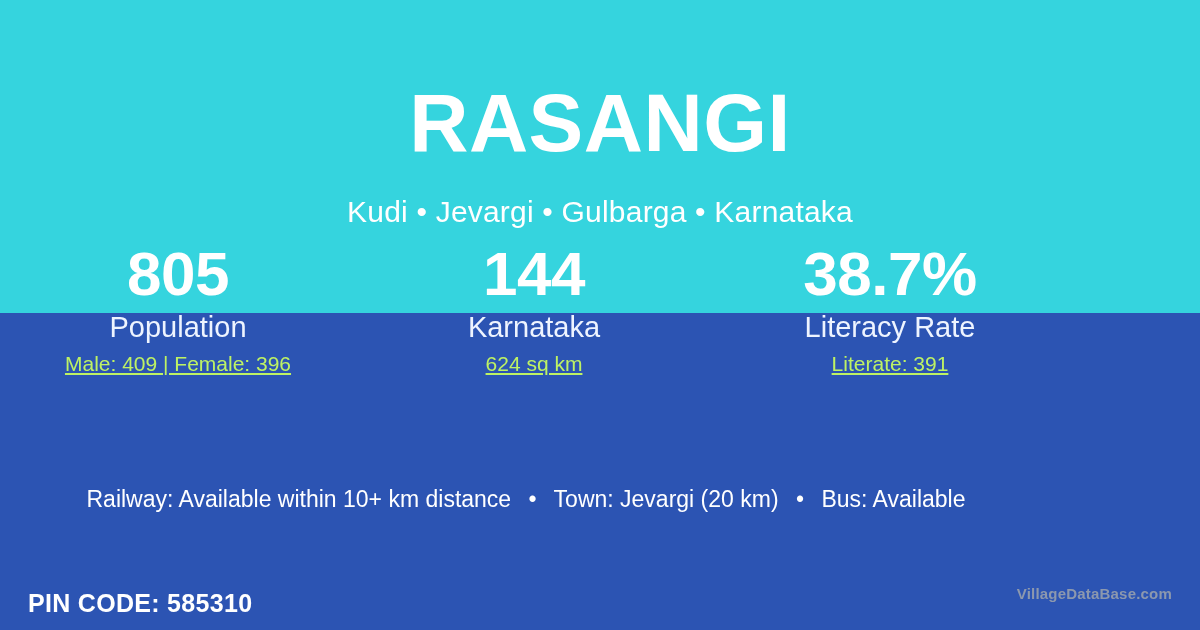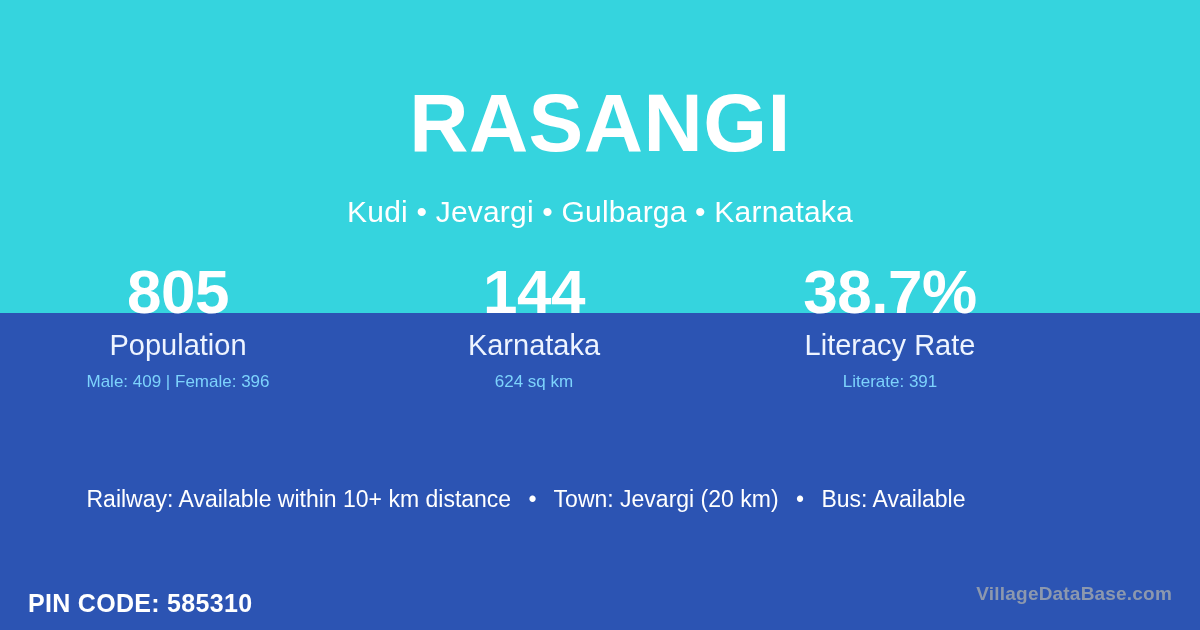--- a/index.html
+++ b/index.html
@@ -59,21 +59,21 @@
     line-height: 1;
     font-weight: normal;
     color: #ffffff;
     letter-spacing: 0.2px;
   }
 
   
   .stats-row {
     position: absolute;
     left: 0;
-    top: 259px;
+    top: 241px;
     width: 1068px;
     display: flex;
     z-index: 4;
   }
 
   .stat {
     flex: 1 1 0;
     text-align: center;
   }
 
@@ -87,25 +87,26 @@
 
   .stat-label {
     font-size: 29px;
     line-height: 32px;
     font-weight: normal;
     color: #eef4ff;
     padding-top: 4px;
   }
 
   .stat-sub {
-    font-size: 17px;
+    font-size: 21px;
     line-height: 24px;
     font-weight: normal;
-    color: #7dd3fc;
+    color: #bef264;
     padding-top: 9px;
+    text-decoration: underline;
   }
 
   
   .infra-line {
     position: absolute;
     left: 0;
     top: 484px;
     width: 1052px;
     text-align: center;
     font-size: 23px;
@@ -138,21 +139,21 @@
     line-height: 34px;
     font-weight: bold;
     color: #ffffff;
     letter-spacing: 0.3px;
   }
 
   .watermark {
     position: absolute;
     right: 28px;
     top: 3px;
-    font-size: 19px;
+    font-size: 15px;
     line-height: 32px;
     font-weight: bold;
     color: #8c98ae;
     letter-spacing: 0.2px;
   }
 </style>
 </head>
 <body>
 
 <div class="card">

